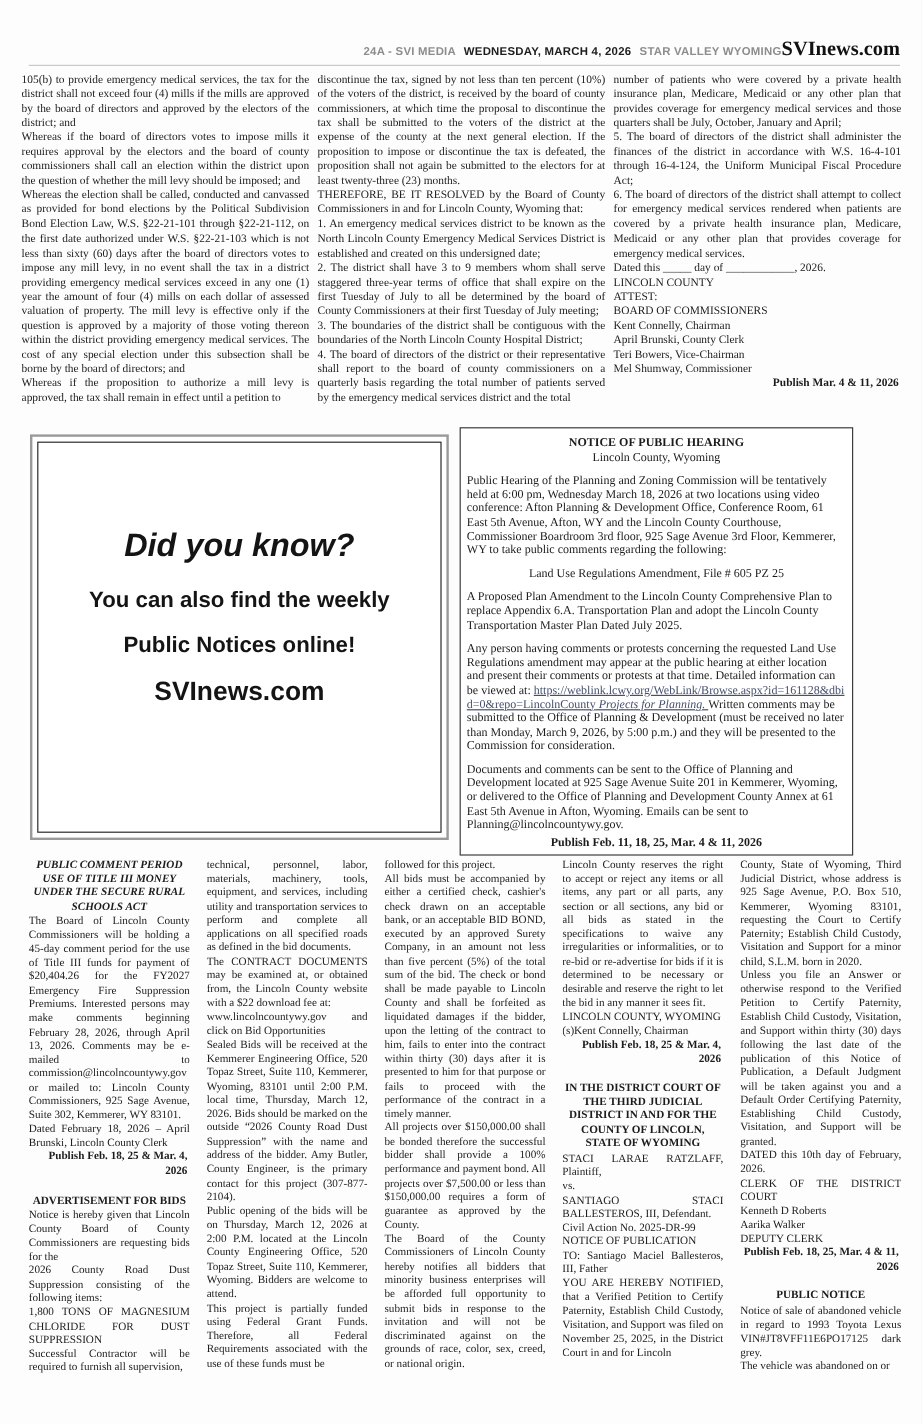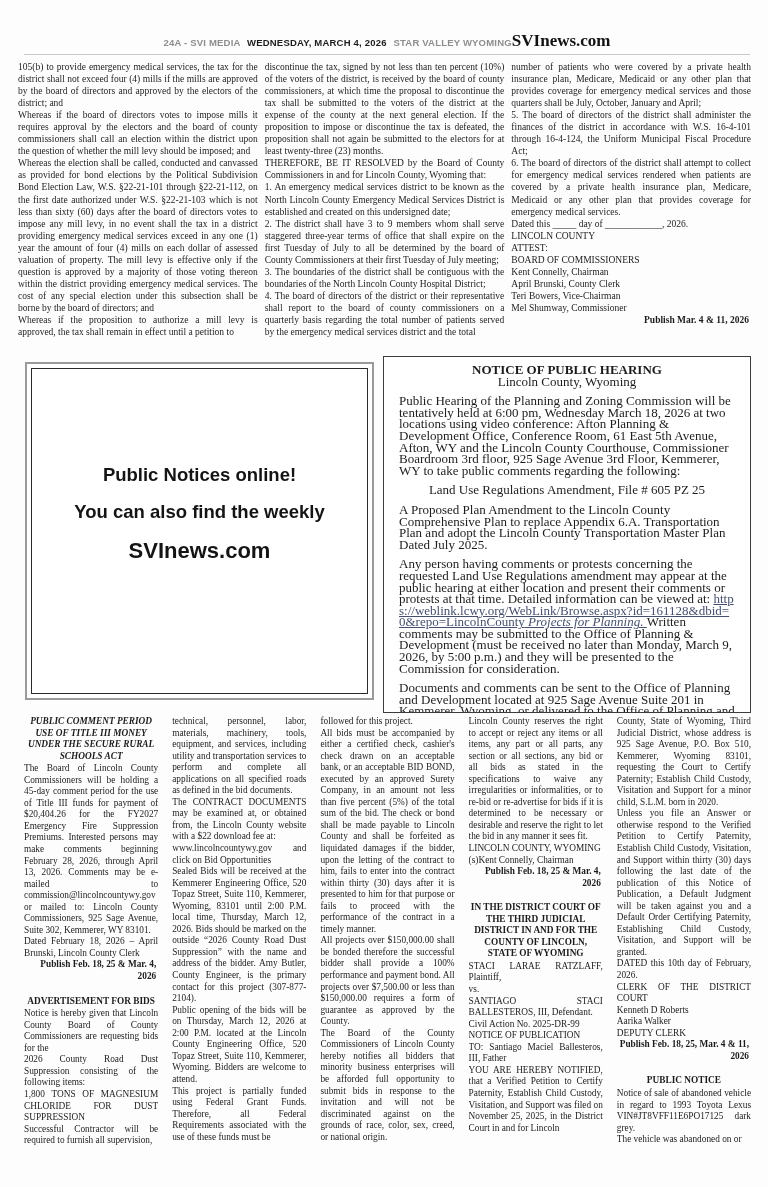--- a/index.html
+++ b/index.html
@@ -2,21 +2,21 @@
 <html><head>
 <meta charset="utf-8">
 <style>
   * { margin:0; padding:0; box-sizing:border-box; }
   html,body { background:#e9e9e9; }
   body { width:768px; height:1187px; position:relative; margin:0 auto;
          font-family:"Liberation Serif", serif; color:#1c1c1c; background:#fdfdfd; }
 
   
   .masthead { position:absolute; top:31px; left:24px; right:18px;
-              display:flex; justify-content:center; align-items:baseline;
+              display:flex; justify-content:flex-end; align-items:baseline;
               font-family:"Liberation Sans", sans-serif; white-space:nowrap; }
   .mh-left  { font-size:9.5px; font-weight:bold; letter-spacing:.2px; }
   .mh-gray  { color:#8d8d8d; }
   .mh-dark  { color:#1d1d1d; margin:0 4px; }
   .mh-site  { font-family:"Liberation Serif", serif; font-size:17px; font-weight:bold; color:#111; }
   .header-rule { position:absolute; top:54px; left:24px; right:18px; border-top:1px solid #c9c9c9; }
 
   
   .top-cols { position:absolute; top:61px; left:18px; width:733px; height:292px;
               display:flex; gap:7px; font-size:9.5px; line-height:12.05px; overflow:hidden; }
@@ -34,23 +34,23 @@
               border:2px solid #9a9a9a; padding:4px; background:#fff; }
   .ad-inner { border:1px solid #2b2b2b; width:100%; height:100%;
               display:flex; flex-direction:column; align-items:center; justify-content:center;
               gap:15px; padding-bottom:34px; text-align:center;
               font-family:"Liberation Sans", sans-serif; color:#141414; }
   .ad-line1 { font-size:27px; font-weight:bold; font-style:italic; margin-bottom:4px; }
   .ad-line2 { font-size:18.5px; font-weight:bold; }
   .ad-line4 { font-size:22px; font-weight:bold; }
 
   
-  .notice-box { position:absolute; left:383px; top:356px; width:368px; height:357px;
-                border:1px solid #3c3c3c; padding:7px 15px; background:#fff;
-                font-size:13px; line-height:11.6px; overflow:hidden; }
+  .notice-box { position:absolute; left:383px; top:356px; width:328px; height:357px;
+                border:1px solid #3c3c3c; padding:7px 5px; background:#fff;
+                font-size:10px; line-height:11.6px; overflow:hidden; }
   .nb-title   { text-align:center; font-weight:bold; }
   .nb-center  { text-align:center; }
   .nb-para    { margin-top:8px; text-align:left; }
   .nb-sub     { margin-top:8px; text-align:center; font-weight:normal; }
   .nb-publish { margin-top:3px; text-align:center; font-weight:bold; }
   .nb-link        { color:#46506e; text-decoration:underline; word-break:break-all; cursor:pointer; }
   .nb-link-suffix { color:#46506e; text-decoration:underline; font-style:italic; cursor:pointer; }
 
   
   .bottom-cols { position:absolute; top:716px; left:24px; width:727px; height:471px;
@@ -96,22 +96,23 @@
       <div class="blk-line">Kent Connelly, Chairman</div>
       <div class="blk-line">April Brunski, County Clerk</div>
       <div class="blk-line">Teri Bowers, Vice-Chairman</div>
       <div class="blk-line">Mel Shumway, Commissioner</div>
       <div class="blk-publish">Publish Mar. 4 &amp; 11, 2026</div>
     </div>
 </section>
 
 <aside class="ad-box">
   <div class="ad-inner">
+    <div class="ad-line1">Did you know?</div>
+    <div class="ad-line2">You can also find the weekly</div>
     <div class="ad-line2">Public Notices online!</div>
-    <div class="ad-line2">You can also find the weekly</div>
     <div class="ad-line4">SVInews.com</div>
   </div>
 </aside>
 
 <section class="notice-box">
   <div class="nb-title">NOTICE OF PUBLIC HEARING</div>
   <div class="nb-center">Lincoln County, Wyoming</div>
   <p class="nb-para">Public Hearing of the Planning and Zoning Commission will be tentatively held at 6:00 pm, Wednesday March 18, 2026 at two locations using video conference:  Afton Planning &amp; Development Office, Conference Room, 61 East 5th Avenue, Afton, WY and the Lincoln County Courthouse, Commissioner Boardroom 3rd floor, 925 Sage Avenue 3rd Floor, Kemmerer, WY to take public comments regarding the following:</p>
   <div class="nb-sub">Land Use Regulations Amendment, File # 605 PZ 25</div>
   <p class="nb-para">A Proposed Plan Amendment to the Lincoln County Comprehensive Plan to replace Appendix 6.A. Transportation Plan and adopt the Lincoln County Transportation Master Plan Dated July 2025.</p>

